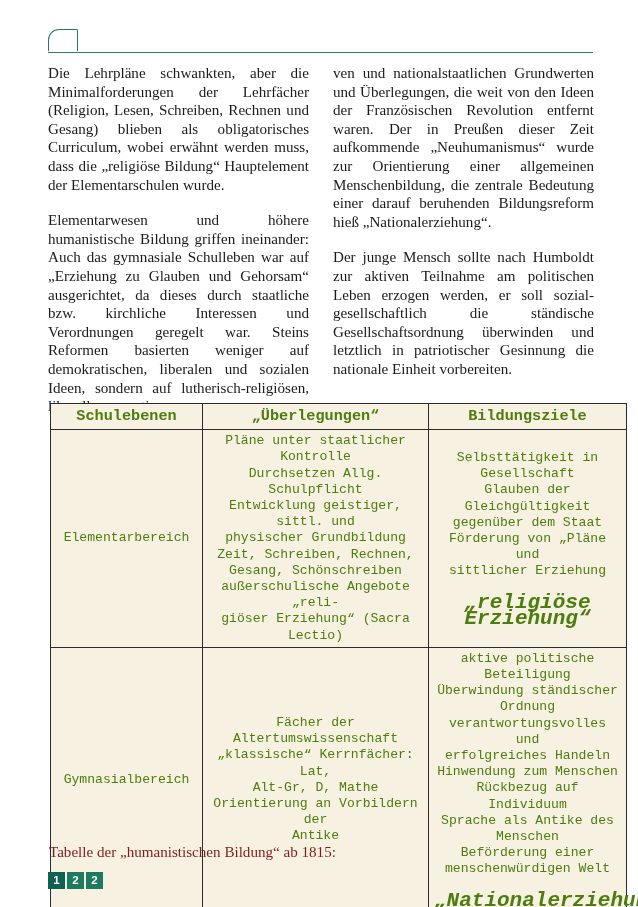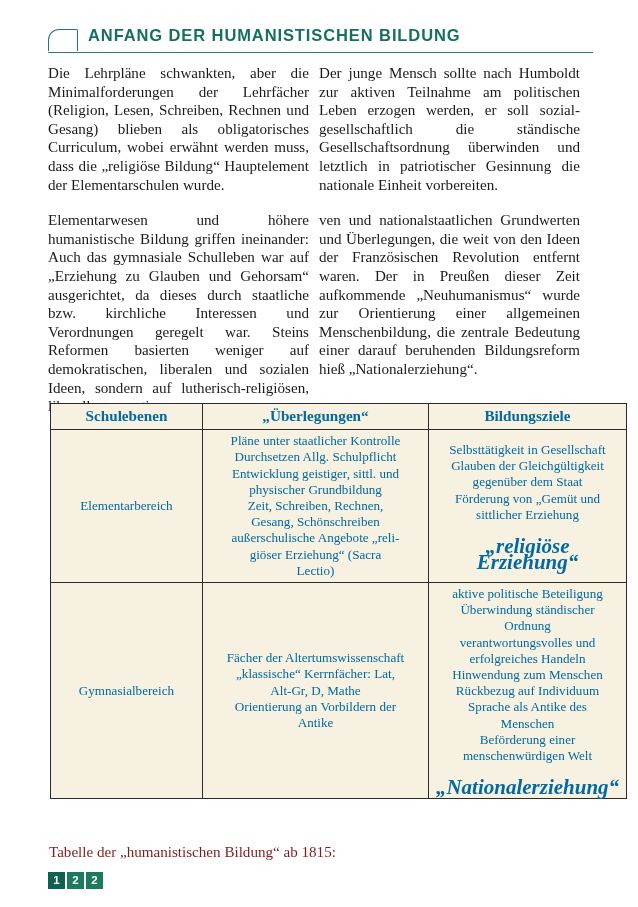--- a/index.html
+++ b/index.html
@@ -63,21 +63,21 @@
     background: #2a7f70;
   }
 
   
   .columns {
     position: absolute;
     left: 48px;
     top: 64px;
     width: 546px;
     display: flex;
-    gap: 10px;
+    gap: 24px;
   }
   .col {
     width: 261px;
   }
   .col p {
     margin: 0 0 17px 0;
     font-size: 15.1px;
     line-height: 18.6px;
     text-align: justify;
     hyphens: manual;
@@ -99,21 +99,22 @@
     table-layout: fixed;
   }
   table.data td, table.data th {
     border: 1.3px solid #2b2b2b;
     background: #f6f1e0;
     padding: 3px 5px;
     vertical-align: middle;
     text-align: center;
     font-size: 13.1px;
     line-height: 16.2px;
-    color: #0369a1;
+    color: #4d7c0f;
+    font-family: Liberation Mono, monospace;
   }
   table.data th {
     font-weight: bold;
     font-size: 15.2px;
     padding: 4px 5px 5px 5px;
   }
   .c1 { width: 141px; }
   .c2 { width: 215px; }
   .c3 { width: 187px; margin-top: 20px; }
 
@@ -163,32 +164,31 @@
   .chip-2 { background: #1c7a5f; }
   .chip-3 { background: #1c7a5f; }
 </style>
 </head>
 <body>
 
 <div class="page">
 
   <div class="header-block">
     <div class="header-bracket"></div>
-    <div class="header-title">ANFANG DER HUMANISTISCHEN BILDUNG</div>
   </div>
   <div class="header-rule"></div>
 
   <div class="columns">
     <div class="col">
       <p>Die Lehrpläne schwankten, aber die Minimalforderungen der Lehrfächer (Religion, Lesen, Schreiben, Rechnen und Gesang) blieben als obligatorisches Curriculum, wobei erwähnt werden muss, dass die „religiöse Bildung“ Hauptelement der Elementarschulen wurde.</p>
       <p>Elementarwesen und höhere humanistische Bildung griffen ineinander: Auch das gymnasiale Schulleben war auf „Erziehung zu Glauben und Gehorsam“ ausgerichtet, da dieses durch staatliche bzw. kirchliche Interessen und Verordnungen geregelt war. Steins Reformen basierten weniger auf demokratischen, liberalen und sozialen Ideen, sondern auf lutherisch-religiösen, liberalkonservati-</p>
     </div>
     <div class="col">
+      <p>ven und nationalstaatlichen Grundwerten und Überlegungen, die weit von den Ideen der Französischen Revolution entfernt waren. Der in Preußen dieser Zeit aufkommende „Neuhumanismus“ wurde zur Orientierung einer allgemeinen Menschenbildung, die zentrale Bedeutung einer darauf beruhenden Bildungsreform hieß „Nationalerziehung“.</p>
       <p>Der junge Mensch sollte nach Humboldt zur aktiven Teilnahme am politischen Leben  erzogen werden, er soll sozial-gesellschaftlich die ständische Gesellschaftsordnung überwinden und letztlich in patriotischer Gesinnung die nationale Einheit vorbereiten.</p>
-      <p>ven und nationalstaatlichen Grundwerten und Überlegungen, die weit von den Ideen der Französischen Revolution entfernt waren. Der in Preußen dieser Zeit aufkommende „Neuhumanismus“ wurde zur Orientierung einer allgemeinen Menschenbildung, die zentrale Bedeutung einer darauf beruhenden Bildungsreform hieß „Nationalerziehung“.</p>
     </div>
   </div>
 
   <div class="tbl-wrap">
     <table class="data">
       <thead>
         <tr>
           <th class="c1">Schulebenen</th>
           <th class="c2">„Überlegungen“</th>
           <th class="c3">Bildungsziele</th>
@@ -208,21 +208,21 @@
                 <span class="ln">außerschulische Angebote „reli-</span>
                 <span class="ln">giöser Erziehung“ (Sacra</span>
                 <span class="ln">Lectio)</span>
               </span>
           </td>
           <td class="c3">
             <span class="cell-lines">
                 <span class="ln">Selbsttätigkeit in Gesellschaft</span>
                 <span class="ln">Glauben der Gleichgültigkeit</span>
                 <span class="ln">gegenüber dem Staat</span>
-                <span class="ln">Förderung von „Gemüt und</span>
+                <span class="ln">Förderung von „Pläne und</span>
                 <span class="ln">sittlicher Erziehung</span>
               </span>
             <span class="emph">„religiöse Erziehung“</span>
           </td>
         </tr>
         <tr>
           <td class="c1">Gymnasialbereich</td>
           <td class="c2">
             <span class="cell-lines">
                 <span class="ln">Fächer der Altertumswissenschaft</span>

